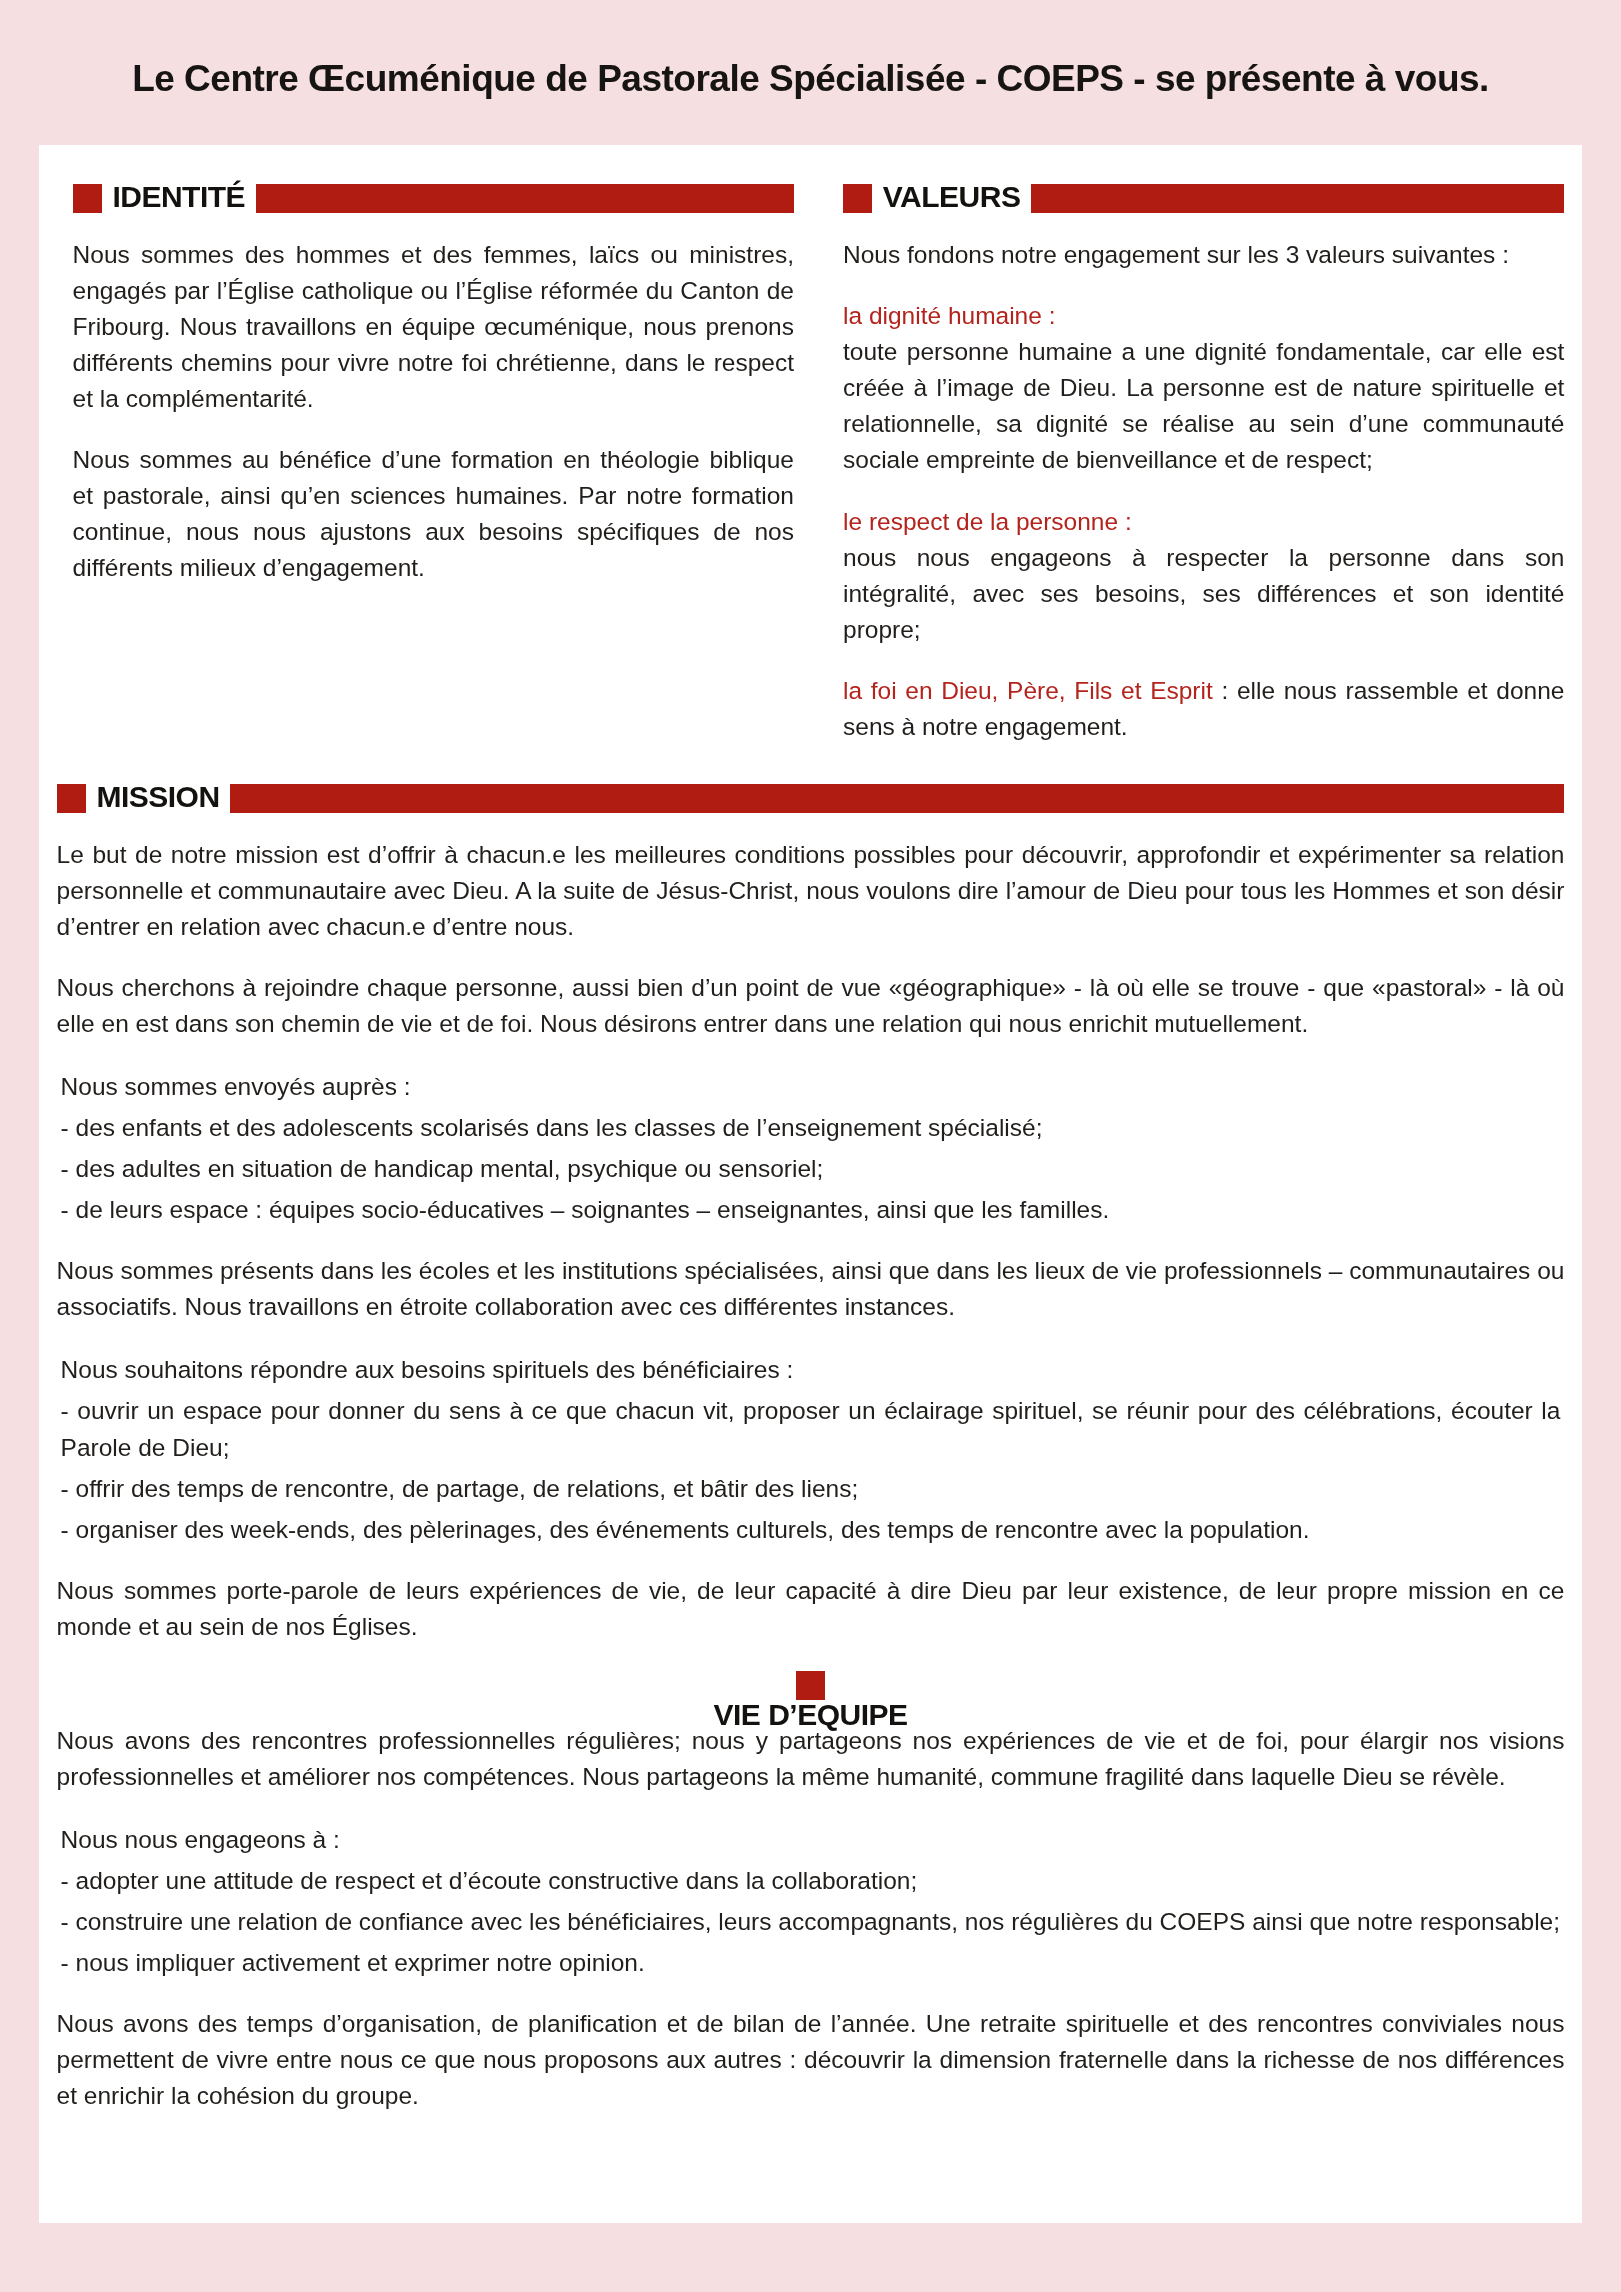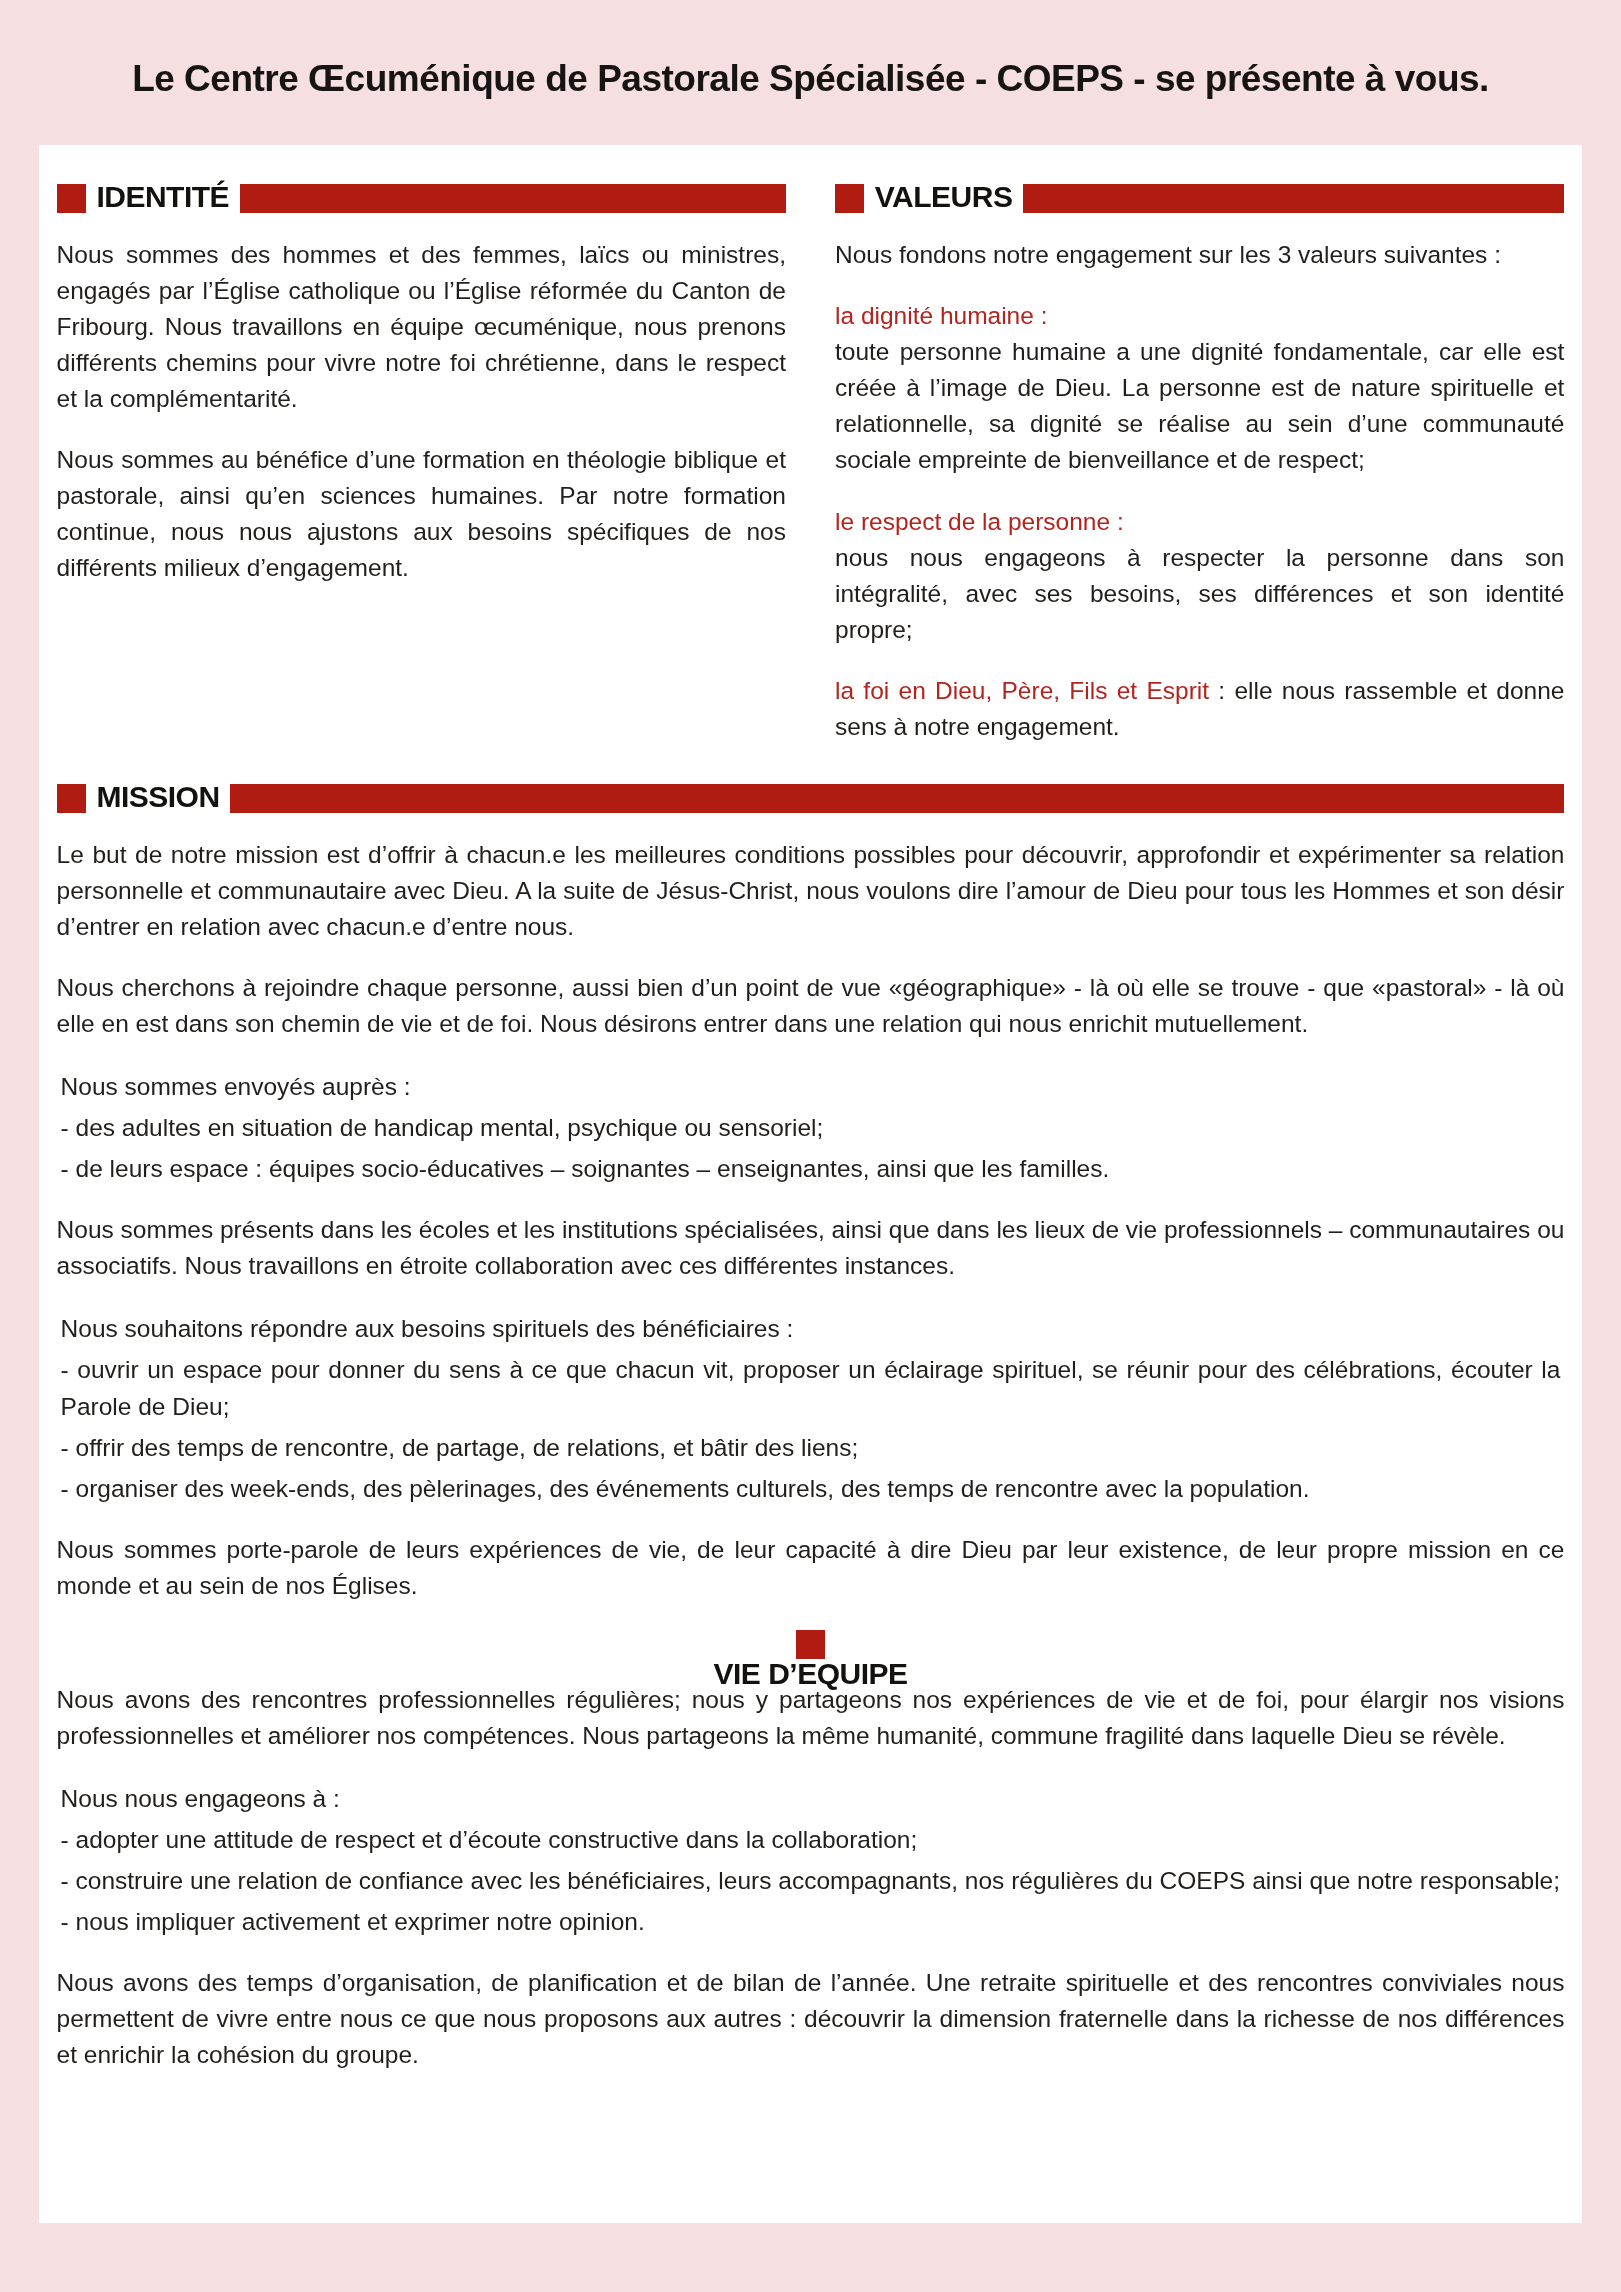--- a/index.html
+++ b/index.html
@@ -24,21 +24,21 @@
     box-sizing:border-box;
   }
   .sec-head{display:flex;align-items:center;height:29px;margin:0 0 23.5px;}
   .sec-head .sq{width:29px;height:29px;background:#b01c12;flex:0 0 auto;}
   .sec-head .ttl{
     font-size:30px;font-weight:700;color:#14120f;
     margin:0 10.8px;white-space:nowrap;letter-spacing:-0.5px;
     transform:translateY(-2px);
   }
   .sec-head .bar{flex:1 1 auto;height:29px;background:#b01c12;}
-  .cols{display:flex;gap:49px;margin-bottom:13.7px;}
+  .cols{display:flex;gap:49px;margin-bottom:13.7px;margin-left:16px;}
   .col{flex:1 1 0;min-width:0;}
   .body{
     margin:0 0 25.5px;
     font-size:24.5px;line-height:36px;
     text-align:justify;
   }
   .line{margin:4px;font-size:24.5px;line-height:37px;text-align:justify;}
   .list-block{margin:0 0 25.5px;}
   .val-item{margin:0 0 25.5px;}
   .red-lead{color:#b4231c;margin:0;text-align:left;}
@@ -95,20 +95,21 @@
         <span class="sq"></span>
         <span class="ttl">MISSION</span>
         <span class="bar"></span>
       </div>
 
       <p class="body">Le but de notre mission est d’offrir à chacun.e les meilleures conditions possibles pour découvrir, approfondir et expérimenter sa relation personnelle et communautaire avec Dieu. A la suite de Jésus-Christ, nous voulons dire l’amour de Dieu pour tous les Hommes et son désir d’entrer en relation avec chacun.e d’entre nous.</p>
       <p class="body">Nous cherchons à rejoindre chaque personne, aussi bien d’un point de vue «géographique» - là où elle se trouve - que «pastoral» - là où elle en est dans son chemin de vie et de foi. Nous désirons entrer dans une relation qui nous enrichit mutuellement.</p>
 
       <div class="list-block">
         <p class="line">Nous sommes envoyés auprès :</p>
+        <p class="line">- des enfants et des adolescents scolarisés dans les classes de l’enseignement spécialisé;</p>
         <p class="line">- des adultes en situation de handicap mental, psychique ou sensoriel;</p>
         <p class="line">- de leurs espace : équipes socio-éducatives – soignantes – enseignantes, ainsi que les familles.</p>
       </div>
 
       <p class="body">Nous sommes présents dans les écoles et les institutions spécialisées, ainsi que dans les lieux de vie professionnels – communautaires ou associatifs. Nous travaillons en étroite collaboration avec ces différentes instances.</p>
 
       <div class="list-block">
         <p class="line">Nous souhaitons répondre aux besoins spirituels des bénéficiaires :</p>
         <p class="line">- ouvrir un espace pour donner du sens à ce que chacun vit, proposer un éclairage spirituel, se réunir pour des célébrations, écouter la Parole de Dieu;</p>
         <p class="line">- offrir des temps de rencontre, de partage, de relations, et bâtir des liens;</p>

